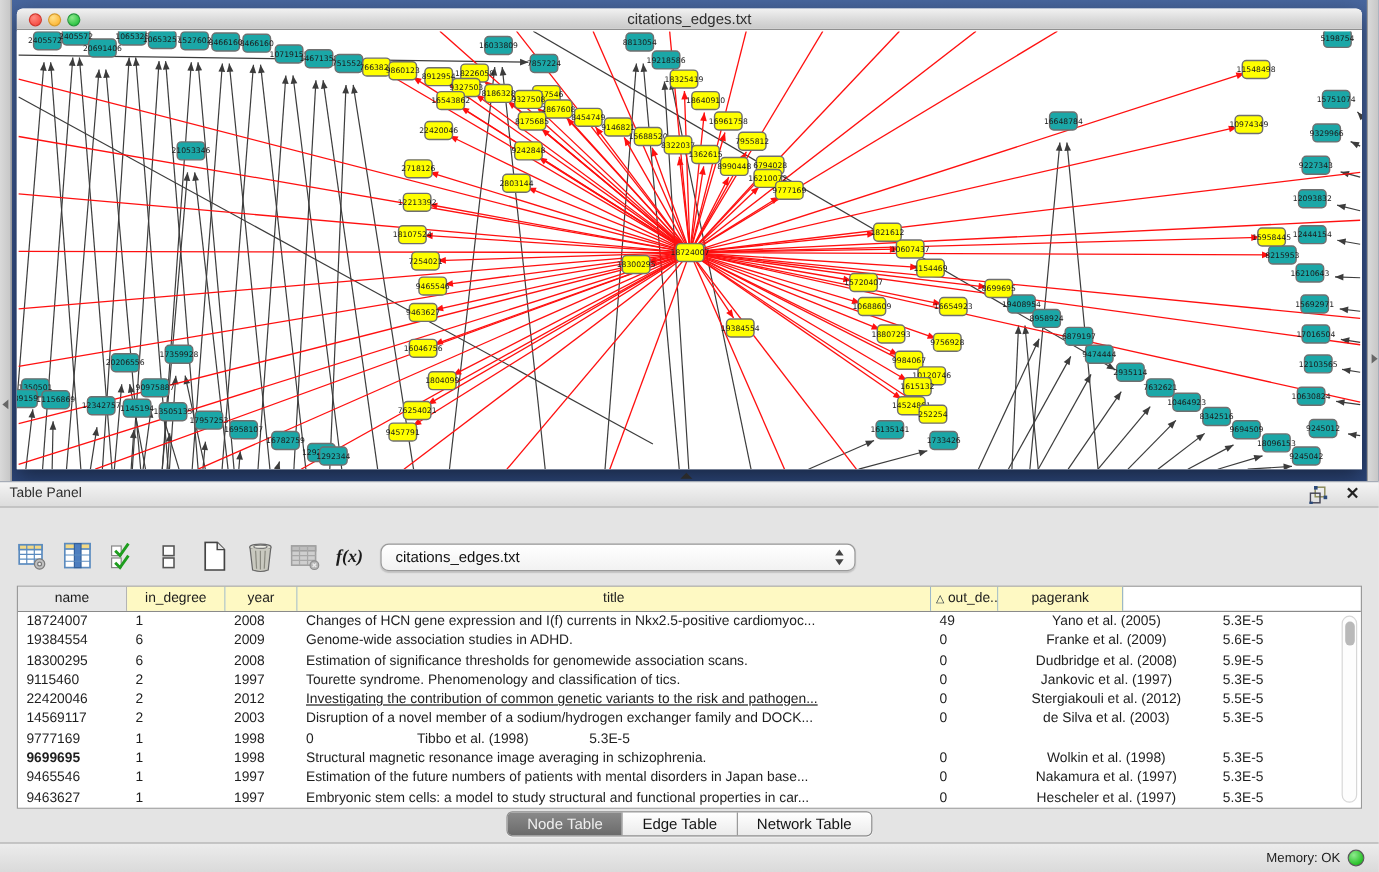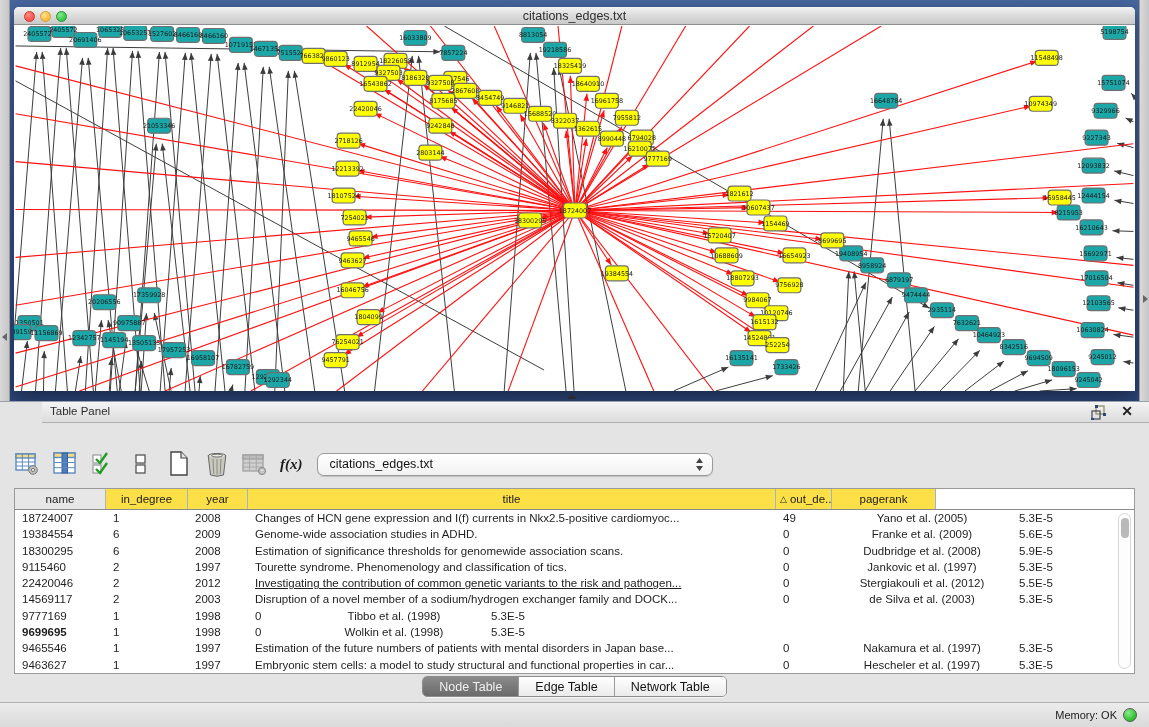--- a/index.html
+++ b/index.html
@@ -37,40 +37,40 @@
 
   #split-arrow { position:absolute; left:567px; top:394px; width:0; height:0;
                  border-left:5px solid transparent; border-right:5px solid transparent;
                  border-bottom:5px solid #2a2a2a; }
 
   
   #table-panel { position:absolute; left:0; top:401px; width:1149px; height:326px;
                  background:#e4e4e4; border-top:1px solid #98a0ad; }
   #panel-header { position:relative; height:21px;
                   background:linear-gradient(180deg,#f4f4f4,#dcdcdc);
-                  border-bottom:1px solid #b0b0b0;margin-left:42px; }
+                  border-bottom:1px solid #b0b0b0; }
   #panel-title { position:absolute; left:8px; top:3px; font-size:11.5px; color:#2d2d2d; }
   #float-btn { position:absolute; right:42px; top:3px; width:16px; height:15px; cursor:default; }
   #close-btn { position:absolute; right:16px; top:1px; font-size:14px; font-weight:bold; color:#222; }
 
   #toolbar { position:absolute; left:14px; top:44px; height:36px; display:flex; align-items:center; }
   .tb-icon { width:26px; height:26px; margin-right:12px; display:flex; align-items:center; justify-content:center; }
   .tb-icon svg { display:block; }
   #fx-icon { font-family:"Liberation Serif", serif; font-style:italic; font-weight:bold;
              font-size:15px; color:#1a1a1a; margin-right:14px; }
   #table-combo { width:396px; height:23px; background:linear-gradient(180deg,#ffffff,#f2f2f2);
                  border:1px solid #9a9a9a; border-radius:7px; position:relative;
                  font-size:12.5px; color:#111; line-height:21px; padding-left:12px;
                  box-shadow:0 1px 1px rgba(0,0,0,.15); }
   #combo-stepper { position:absolute; right:8px; top:3px; font-size:11px; color:#333; letter-spacing:-1px;}
 
   #table-wrap { position:absolute; left:14px; top:86px; width:1121px; height:186px;
                 background:#fff; border:1px solid #9a9a9a; }
   #thead { display:flex; height:21px; border-bottom:1px solid #8a8a8a; font-size:11.5px; color:#1c1c1c; }
-  .th { background:#fde047; border-right:1px solid #9cb8c8; display:flex;
+  .th { background:#fef9c3; border-right:1px solid #9cb8c8; display:flex;
         align-items:center; justify-content:center; overflow:hidden; white-space:nowrap; }
   .th.first { background:#e7e7e7; border-right:1px solid #b4b4b4; }
   .sort-glyph { font-size:9px; margin-right:3px; color:#123; }
   #tbody { position:absolute; left:0; top:21px; right:0; bottom:0; overflow:hidden;
            font-size:11.5px; color:#1e1e1e; }
   .tr { display:flex; height:16.3px; line-height:16.3px; background:#fff; }
   .td { padding-left:7px; overflow:hidden; white-space:nowrap; }
   .td.center { text-align:center; padding-left:0; }
   #vscroll { position:absolute; right:3px; top:24px; width:13px; height:156px;
              background:#fdfdfd; border:1px solid #d7d7d7; border-radius:7px; }
@@ -1028,20 +1028,21 @@
             <div class="td" style="width: 82px;">1</div>
             <div class="td" style="width: 60px;">1998</div>
             <div class="td" style="width: 56px;">0</div>
             <div class="td center" style="width: 180px;">Tibbo et al. (1998)</div>
             <div class="td" style="width: 104px;">5.3E-5</div>
           </div>
           <div class="tr">
             <div class="td" style="width: 91px; font-weight: bold;">9699695</div>
             <div class="td" style="width: 82px;">1</div>
             <div class="td" style="width: 60px;">1998</div>
+            <div class="td" style="width: 528px;">Structural magnetic resonance image averaging in schizophrenia.</div>
             <div class="td" style="width: 56px;">0</div>
             <div class="td center" style="width: 180px;">Wolkin et al. (1998)</div>
             <div class="td" style="width: 104px;">5.3E-5</div>
           </div>
           <div class="tr">
             <div class="td" style="width: 91px;">9465546</div>
             <div class="td" style="width: 82px;">1</div>
             <div class="td" style="width: 60px;">1997</div>
             <div class="td" style="width: 528px;">Estimation of the future numbers of patients with mental disorders in Japan base...</div>
             <div class="td" style="width: 56px;">0</div>

